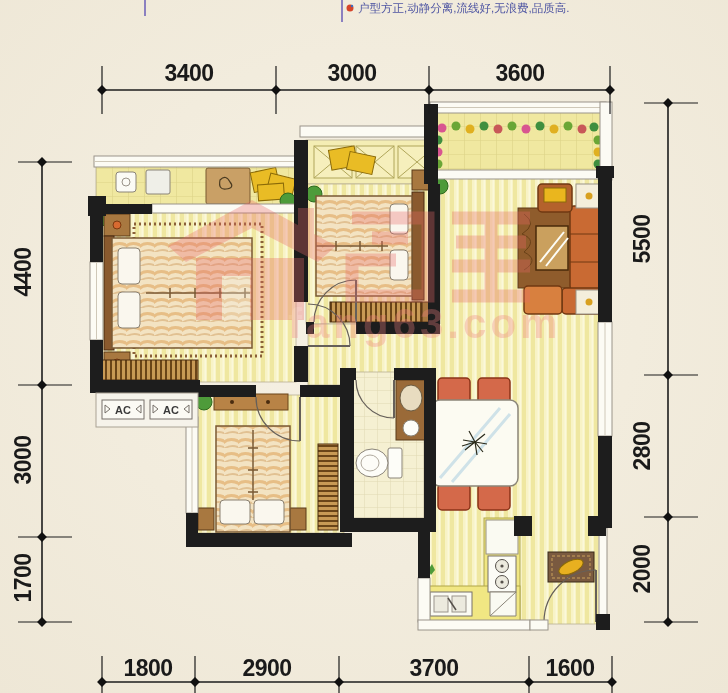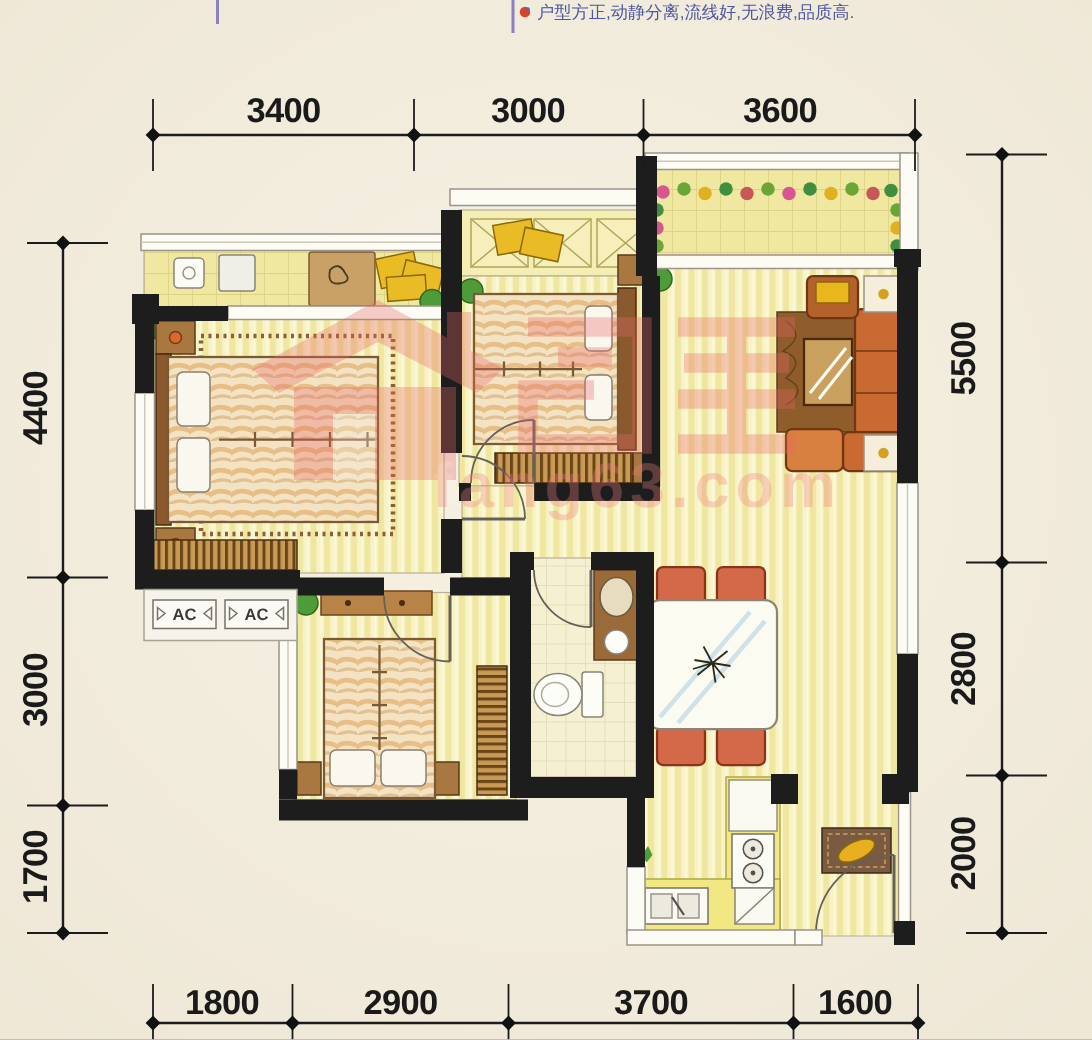--- a/index.html
+++ b/index.html
@@ -1,17 +1,17 @@
 <!DOCTYPE html>
 <html><head>
 <meta charset="utf-8">
 <style>
   html,body{margin:0;padding:0;background:#e8e2d4;}
   .stage{position:relative;width:728px;height:693px;overflow:hidden;
-         background:#14b8a6;font-family:"Liberation Sans",sans-serif;}
+         background:#3b82f6;font-family:"Liberation Sans",sans-serif;}
   .stage svg{position:absolute;left:0;top:0;}
   text{font-family:"Liberation Sans",sans-serif;}
   .dimnum{font-weight:bold;font-size:23px;letter-spacing:-0.5px;fill:#1a1a1a;}
   .acnum{font-weight:bold;font-size:11px;fill:#3a3a3a;}
   .tagline{font-size:11.5px;fill:#4e55a2;}
   .wm-domain{font-weight:bold;font-size:42px;letter-spacing:4px;fill:#ef8080;}
 </style>
 </head>
 <body>
 

